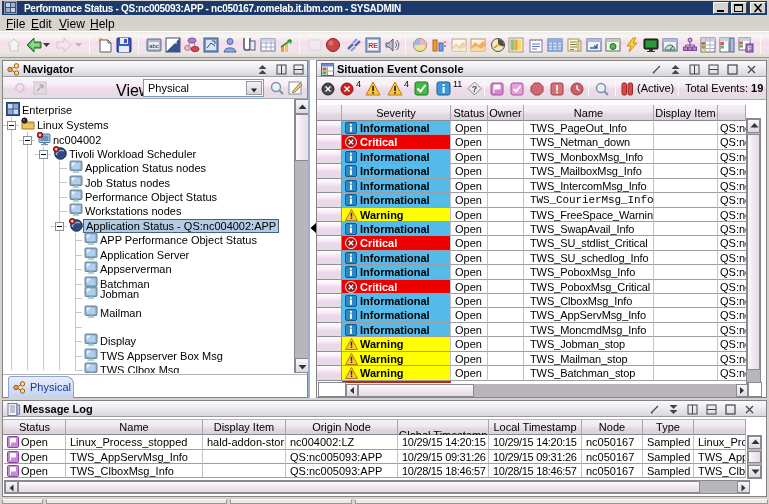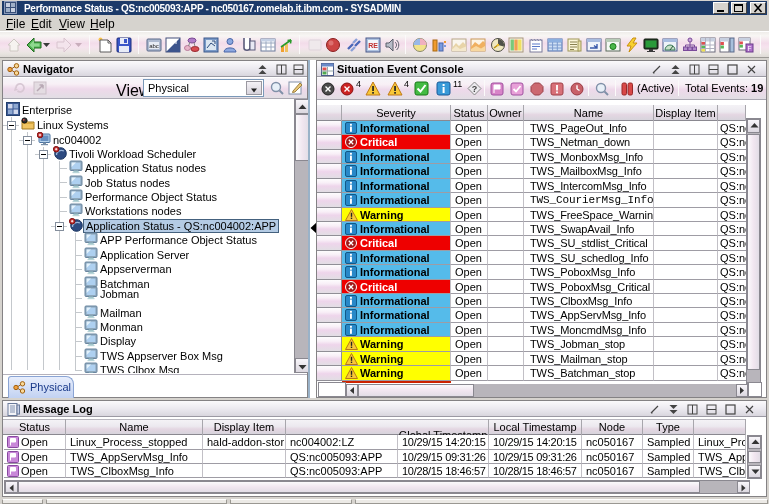--- a/index.html
+++ b/index.html
@@ -510,30 +510,20 @@
         <svg class="tico" style="left:81px" viewBox="0 0 14 14">
           <rect x="1" y="1" width="12" height="9.5" rx="1" fill="#8fa8bc" stroke="#6a86a0"></rect>
           <rect x="2.6" y="2.6" width="8.8" height="6.4" fill="#aed0f0"></rect>
           <path d="M2.6 2.6 L7 2.6 L2.6 7 Z" fill="#e4f2fc"></path>
           <path d="M5 10.5 L9 10.5 L10 12 L4 12 Z" fill="#a2c6ca"></path>
           <rect x="3.5" y="12" width="7" height="1.2" fill="#b8d4d8"></rect>
         </svg>
         <span class="lbl" style="left:97px">Mailman</span>
       </div>
 <div style="position:absolute;left:72px;top:227px;width:7px;height:1px;background:#c4c8cc;"></div>
-<div class="tree-row" style="left:0;top:220px;width:289px">
-        <svg class="tico" style="left:81px" viewBox="0 0 14 14">
-          <rect x="1" y="1" width="12" height="9.5" rx="1" fill="#8fa8bc" stroke="#6a86a0"></rect>
-          <rect x="2.6" y="2.6" width="8.8" height="6.4" fill="#aed0f0"></rect>
-          <path d="M2.6 2.6 L7 2.6 L2.6 7 Z" fill="#e4f2fc"></path>
-          <path d="M5 10.5 L9 10.5 L10 12 L4 12 Z" fill="#a2c6ca"></path>
-          <rect x="3.5" y="12" width="7" height="1.2" fill="#b8d4d8"></rect>
-        </svg>
-        <span class="lbl" style="left:97px">Monman</span>
-      </div>
 <div style="position:absolute;left:72px;top:241px;width:7px;height:1px;background:#c4c8cc;"></div>
 <div class="tree-row" style="left:0;top:234px;width:289px">
         <svg class="tico" style="left:81px" viewBox="0 0 14 14">
           <rect x="1" y="1" width="12" height="9.5" rx="1" fill="#8fa8bc" stroke="#6a86a0"></rect>
           <rect x="2.6" y="2.6" width="8.8" height="6.4" fill="#aed0f0"></rect>
           <path d="M2.6 2.6 L7 2.6 L2.6 7 Z" fill="#e4f2fc"></path>
           <path d="M5 10.5 L9 10.5 L10 12 L4 12 Z" fill="#a2c6ca"></path>
           <rect x="3.5" y="12" width="7" height="1.2" fill="#b8d4d8"></rect>
         </svg>
         <span class="lbl" style="left:97px">Display</span>
@@ -996,20 +986,21 @@
       </svg>
     <svg class="hic" style="left:740px" viewBox="0 0 13 13">
         <path d="M3 3 L10 10 M10 3 L3 10" stroke="#444" stroke-width="1.2"></path>
       </svg>
   </div>
   <div id="msgbody" style="position:absolute; left:0; top:17px; right:0; bottom:0; background:#fff; font-size:11px;">
 <div style="position:absolute;left:0;top:1px;width:743px;height:16px;background:linear-gradient(to bottom,#f4f2f6 0%,#ece9ef 45%,#e4d6e2 65%,#d7d4dc 100%);border-bottom:1px solid #8a8890;border-top:1px solid #b8b6be;"></div>
 <div style="position:absolute;left:1px;top:1px;width:62px;height:16px;border-right:1px solid #a8a6ac;font-size:11px;text-align:center;padding-top:2px;overflow:hidden;">Status</div>
 <div style="position:absolute;left:63px;top:1px;width:137px;height:16px;border-right:1px solid #a8a6ac;font-size:11px;text-align:center;padding-top:2px;overflow:hidden;">Name</div>
 <div style="position:absolute;left:200px;top:1px;width:83px;height:16px;border-right:1px solid #a8a6ac;font-size:11px;text-align:center;padding-top:2px;overflow:hidden;">Display Item</div>
+<div style="position:absolute;left:283px;top:1px;width:112px;height:16px;border-right:1px solid #a8a6ac;font-size:11px;text-align:center;padding-top:2px;overflow:hidden;">Origin Node</div>
 <div style="position:absolute;left:395px;top:1px;width:91px;height:16px;border-right:1px solid #a8a6ac;font-size:11px;text-align:center;padding-top:10px;overflow:hidden;">Global Timestamp</div>
 <div style="position:absolute;left:486px;top:1px;width:93px;height:16px;border-right:1px solid #a8a6ac;font-size:11px;text-align:center;padding-top:2px;overflow:hidden;">Local Timestamp</div>
 <div style="position:absolute;left:579px;top:1px;width:61px;height:16px;border-right:1px solid #a8a6ac;font-size:11px;text-align:center;padding-top:2px;overflow:hidden;">Node</div>
 <div style="position:absolute;left:640px;top:1px;width:51px;height:16px;border-right:1px solid #a8a6ac;font-size:11px;text-align:center;padding-top:2px;overflow:hidden;">Type</div>
 <div style="position:absolute;left:691px;top:1px;width:52px;height:16px;border-right:1px solid #a8a6ac;font-size:11px;text-align:center;padding-top:2px;overflow:hidden;"></div>
 <div class="td" style="left:1px;top:17px;width:62px;height:15px;padding-left:17px;padding-top:1px;text-align:left;"><svg style="position:absolute;left:3px;top:1px;width:12px;height:12px" viewBox="0 0 12 12">
           <rect x="0.5" y="0.5" width="11" height="11" rx="1" fill="#c888d8" stroke="#8848a0"></rect>
           <path d="M3.5 9.5 L3.5 2.5 L8.5 2.5 L8.5 6 L3.5 6" fill="#fff" stroke="#fff"></path>
         </svg>Open</div>
 <div class="td" style="left:63px;top:17px;width:137px;height:15px;padding-left:4px;padding-top:1px;text-align:left;">Linux_Process_stopped</div>

